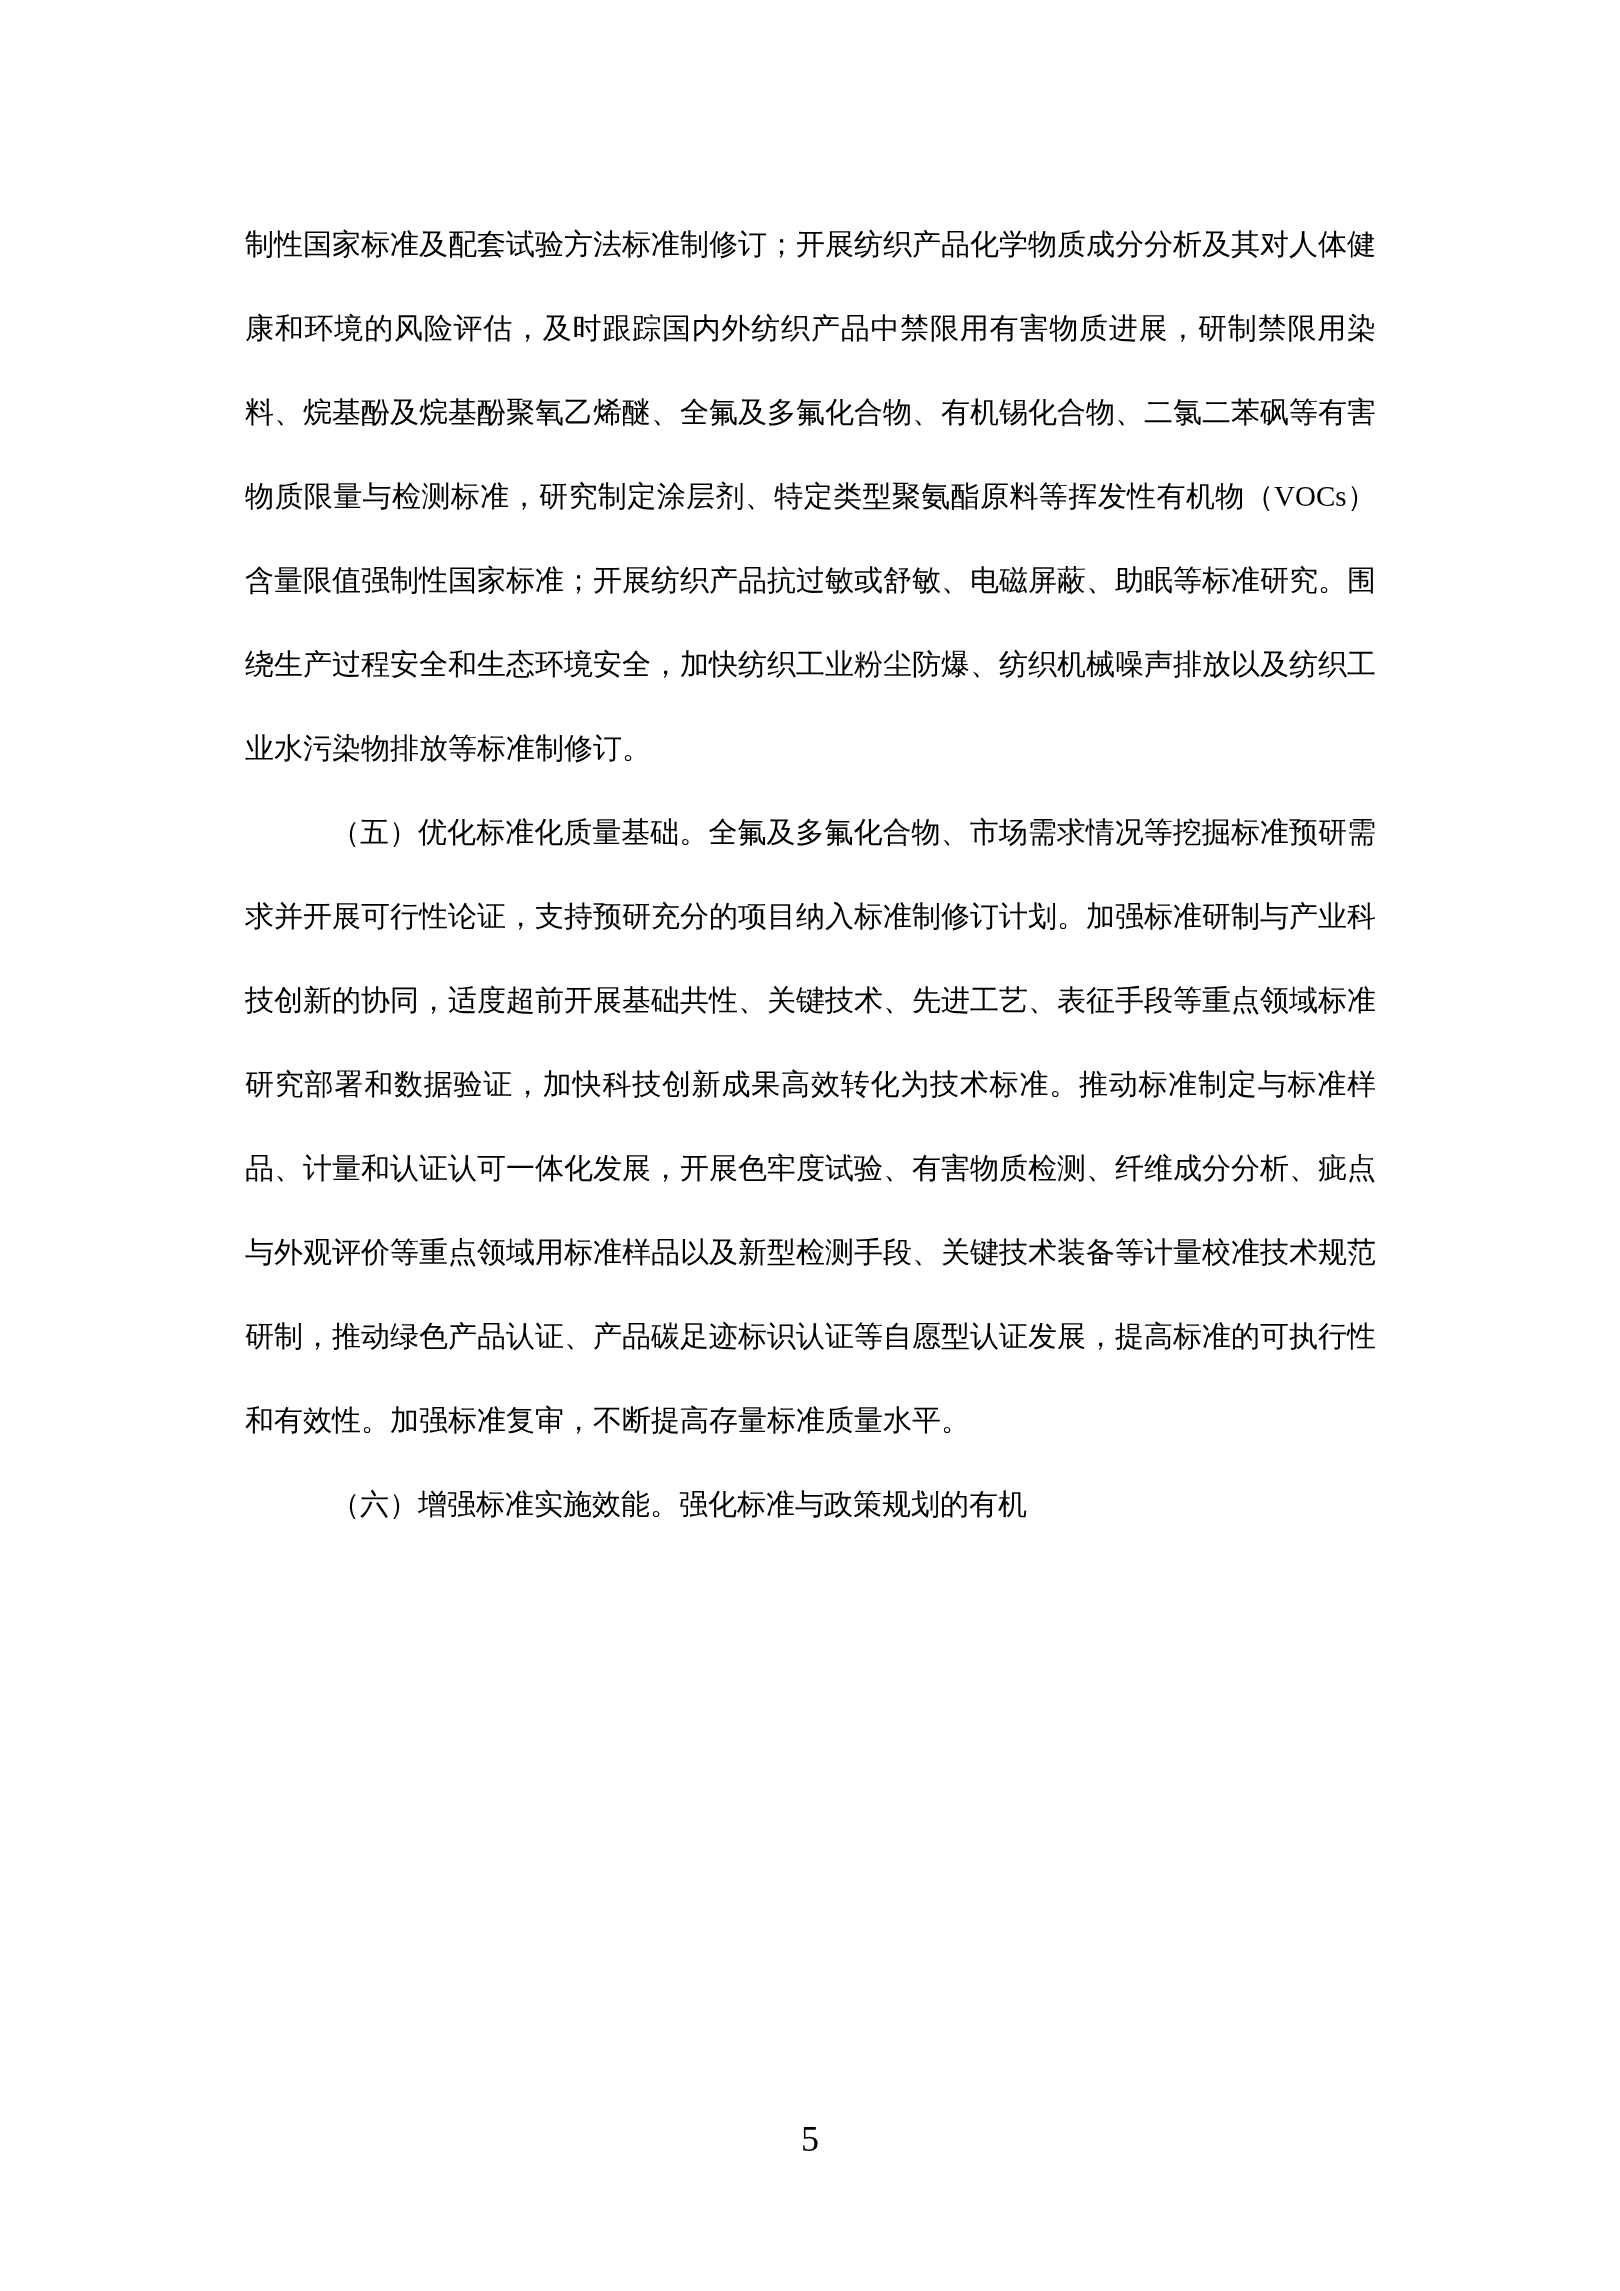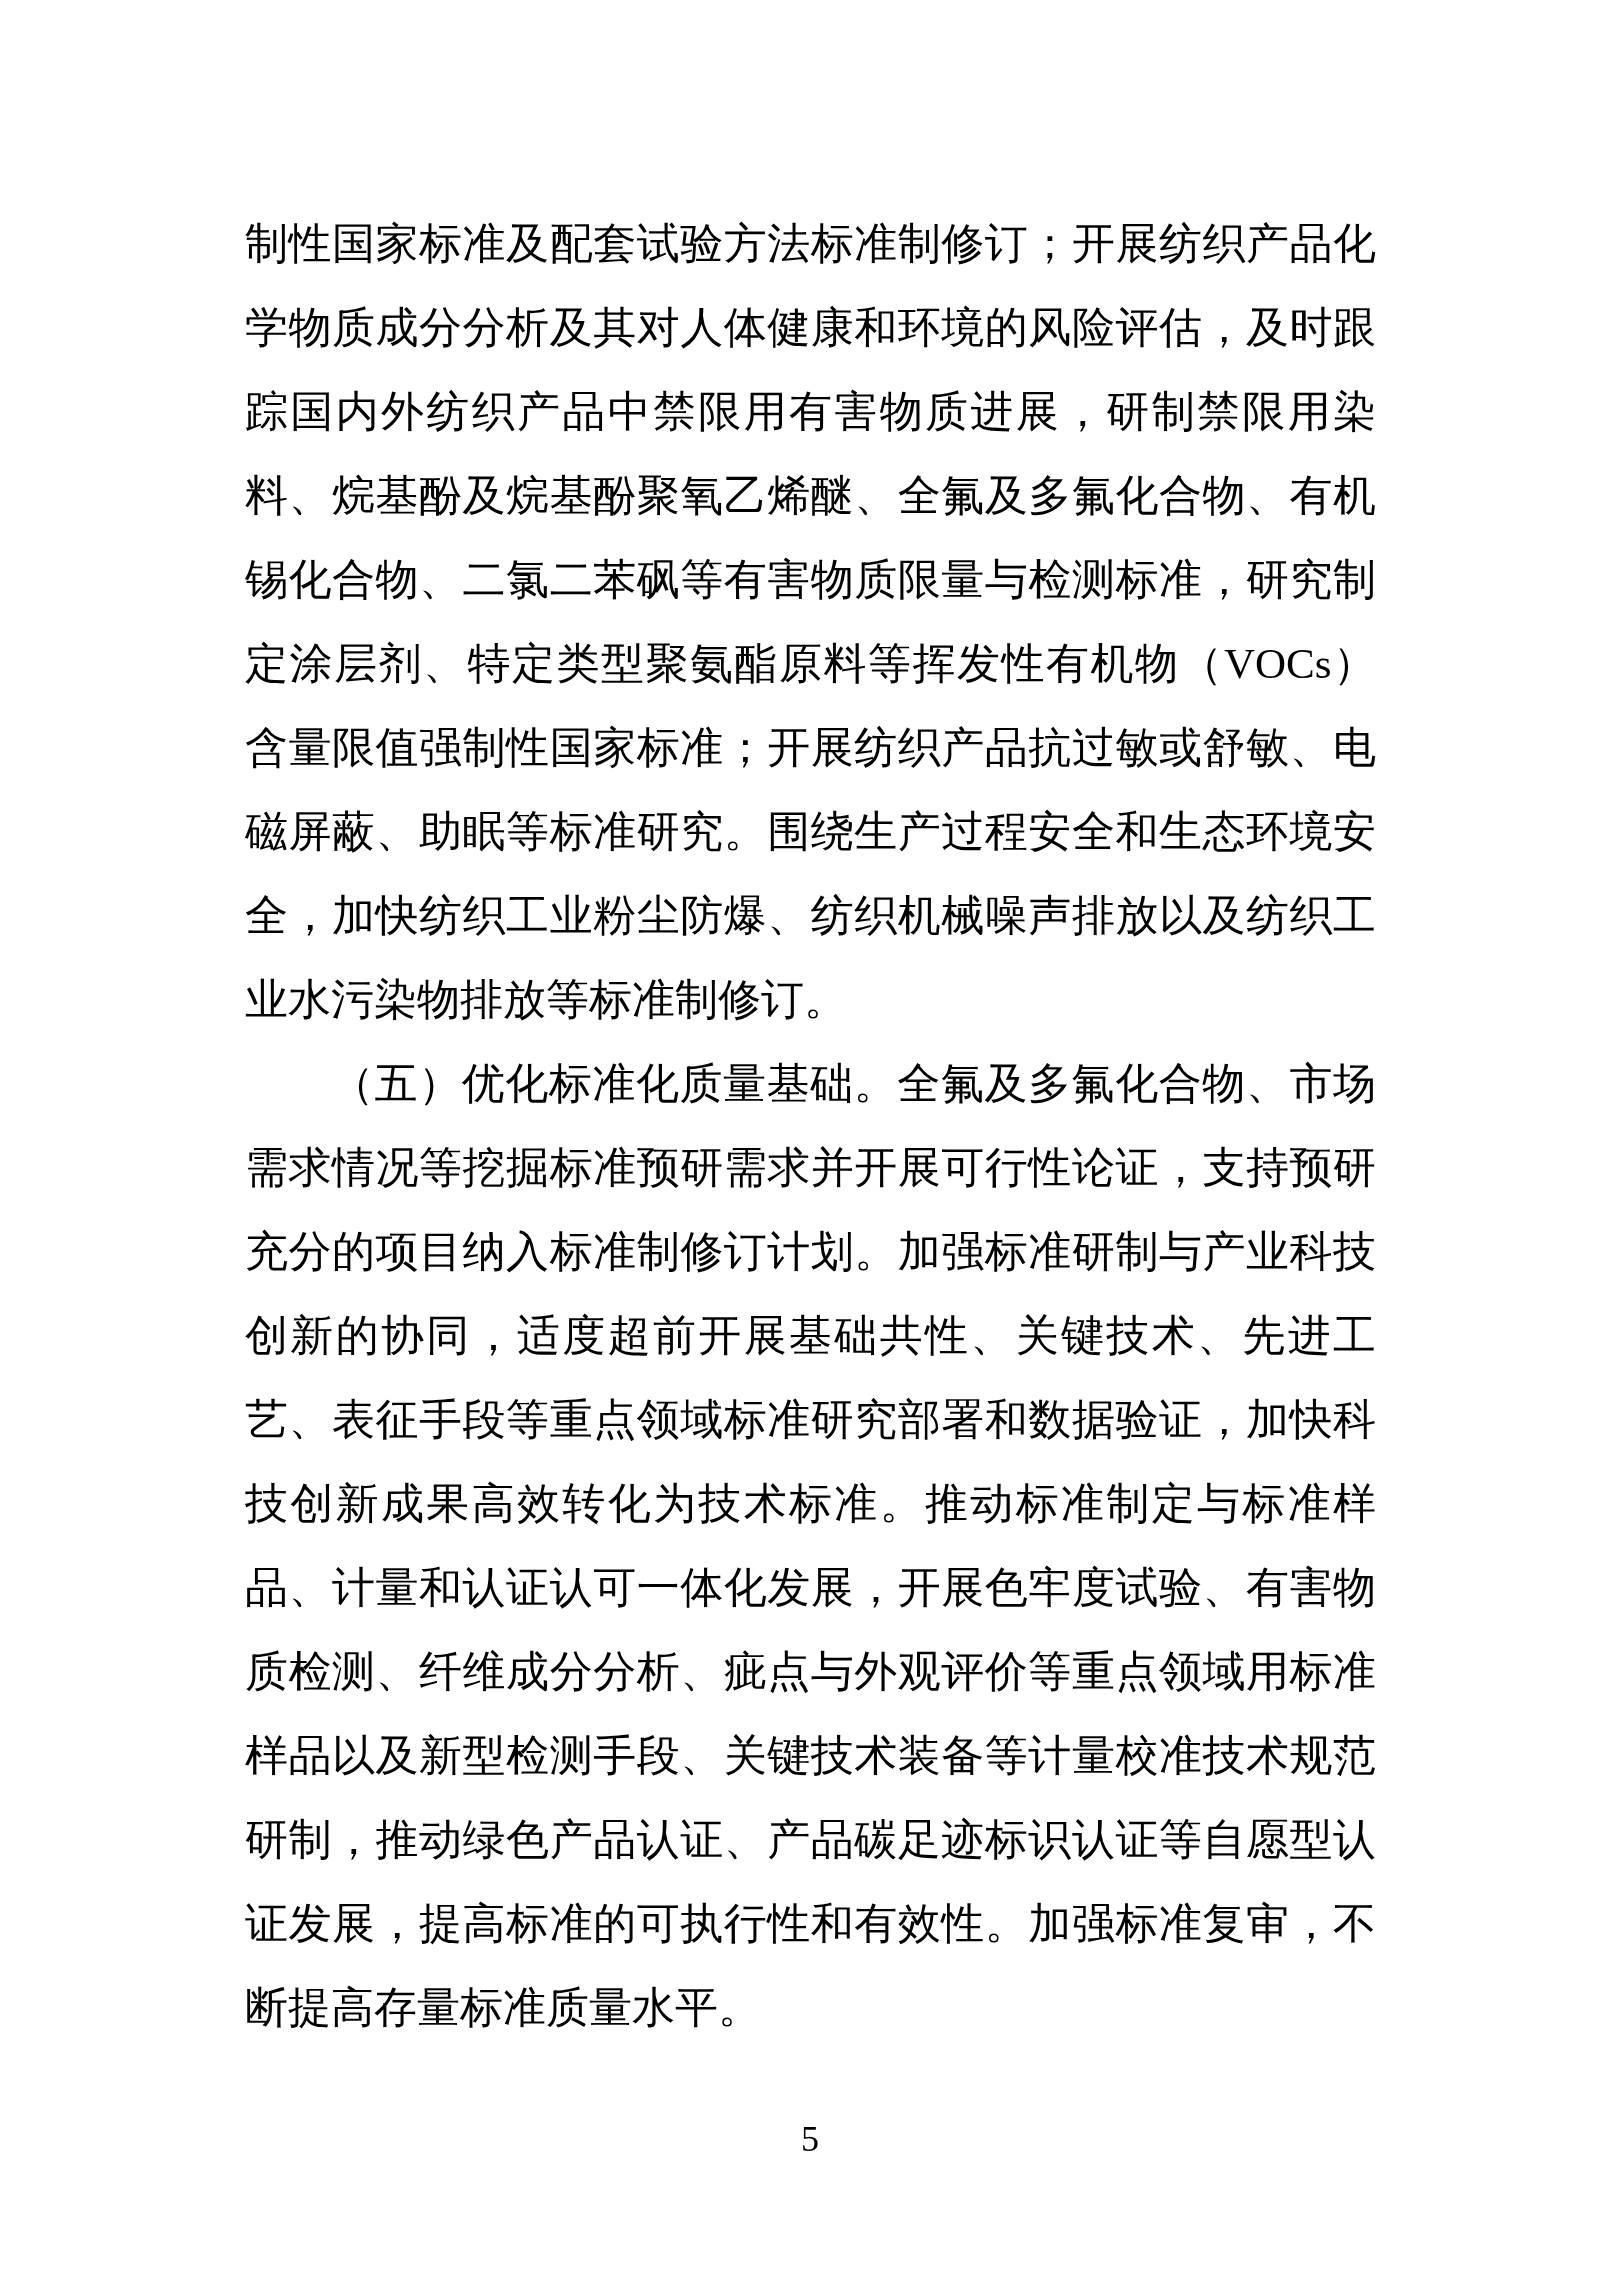--- a/index.html
+++ b/index.html
@@ -14,21 +14,21 @@
     background: #ffffff;
     overflow: hidden;
     font-family: "Liberation Serif", "DejaVu Serif", serif;
     color: #000000;
   }
   .content {
     position: absolute;
     left: 245px;
     top: 202px;
     width: 1131px;
-    font-size: 43px;
+    font-size: 29px;
     line-height: 84px;
     text-align: justify;
     text-justify: inter-character;
     word-break: break-all;
     overflow-wrap: anywhere;
   }
   .para {
     margin: 0;
     padding: 0;
   }
@@ -50,16 +50,17 @@
     color: #000000;
   }
 </style>
 </head>
 <body>
 
 <div class="page">
   <div class="content" id="content">
       <p class="para"><span class="seg-regular">制性国家标准及配套试验方法标准制修订；开展纺织产品化学物质成分分析及其对人体健康和环境的风险评估，及时跟踪国内外纺织产品中禁限用有害物质进展，研制禁限用染料、烷基酚及烷基酚聚氧乙烯醚、全氟及多氟化合物、有机锡化合物、二氯二苯砜等有害物质限量与检测标准，研究制定涂层剂、特定类型聚氨酯原料等挥发性有机物（VOCs）含量限值强制性国家标准；开展纺织产品抗过敏或舒敏、电磁屏蔽、助眠等标准研究。围绕生产过程安全和生态环境安全，加快纺织工业粉尘防爆、纺织机械噪声排放以及纺织工业水污染物排放等标准制修订。</span></p>
       <p class="para indent"><span class="seg-bold">（五）优化标准化质量基础。</span><span class="seg-regular">全氟及多氟化合物、市场需求情况等挖掘标准预研需求并开展可行性论证，支持预研充分的项目纳入标准制修订计划。加强标准研制与产业科技创新的协同，适度超前开展基础共性、关键技术、先进工艺、表征手段等重点领域标准研究部署和数据验证，加快科技创新成果高效转化为技术标准。推动标准制定与标准样品、计量和认证认可一体化发展，开展色牢度试验、有害物质检测、纤维成分分析、疵点与外观评价等重点领域用标准样品以及新型检测手段、关键技术装备等计量校准技术规范研制，推动绿色产品认证、产品碳足迹标识认证等自愿型认证发展，提高标准的可执行性和有效性。加强标准复审，不断提高存量标准质量水平。</span></p>
+      <p class="para indent"><span class="seg-bold">（六）增强标准实施效能。</span><span class="seg-regular">强化标准与政策规划的有机</span></p>
     </div>
   <div class="page-number">5</div>
 </div>
 
 
 </body></html>

